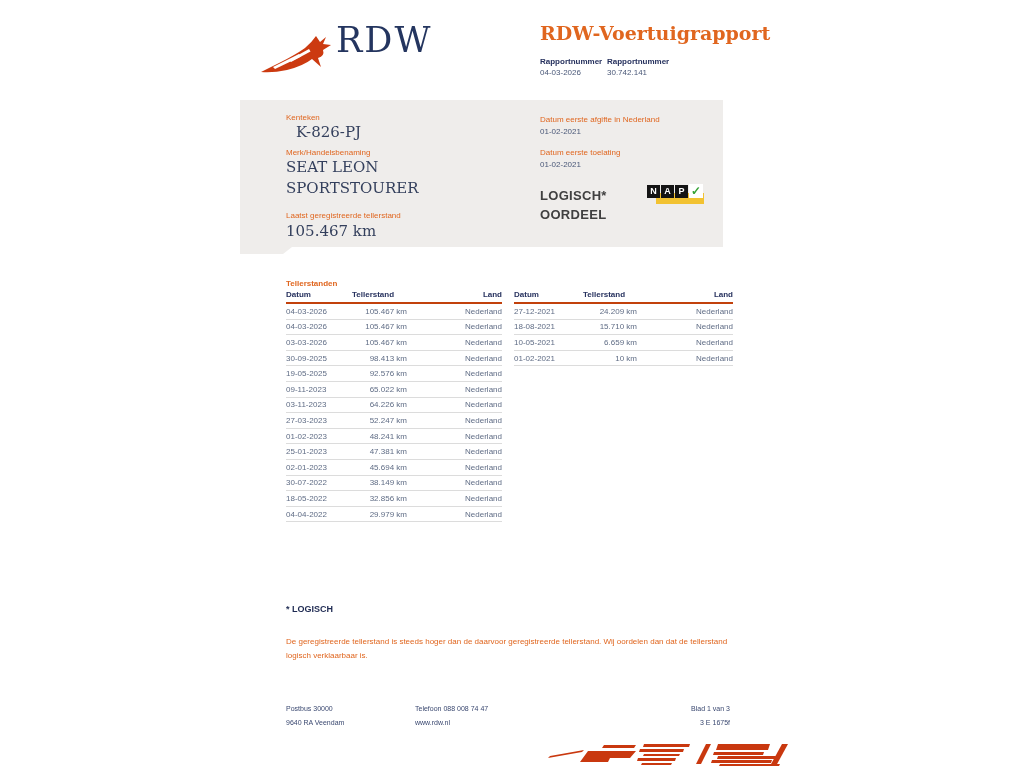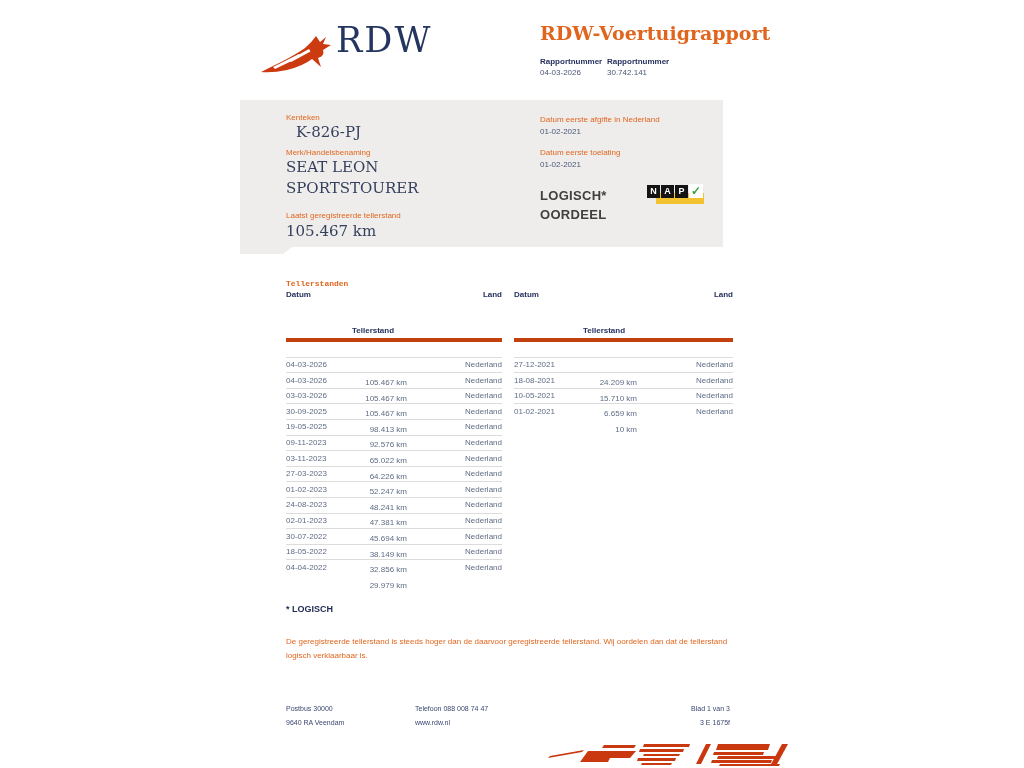--- a/index.html
+++ b/index.html
@@ -26,28 +26,28 @@
 
   
   .nap{left:647px;top:184px;width:60px;height:22px;}
   .nap .yellow{position:absolute;left:9px;top:9px;width:48px;height:11px;background:#F2C231;}
   .nap .tile{position:absolute;top:1px;width:13px;height:13px;background:#141414;color:#fff;
              font-size:9px;font-weight:bold;text-align:center;line-height:13px;}
   .nap .check{position:absolute;top:0;left:42px;width:14px;height:14px;background:#fff;
               color:#35A235;font-size:12px;font-weight:bold;text-align:center;line-height:14px;}
 
   
-  .section-title{font-size:8px;font-weight:bold;color:#E0661F;font-family:Liberation Mono, monospace;}
+  .section-title{font-size:8px;font-weight:bold;color:#E0661F;}
   .otable{position:absolute;top:290px;}
   .otable .thead{display:grid;font-size:8px;font-weight:bold;color:#26315E;
-                 border-bottom:4px solid #c2410c;padding-bottom:3px;}
+                 border-bottom:2px solid #c2410c;padding-bottom:3px;}
   .otable .trow{display:grid;font-size:8px;color:#5F6C85;height:14.6px;
                 align-items:center;border-bottom:1px solid #DCDCDC;}
   .otable .c1{text-align:left;}
-  .otable .c2{text-align:right;margin-top:36px;}
+  .otable .c2{text-align:right;}
   .otable .thead .c2{text-align:left;}
   .otable .c3{text-align:right;}
   .t-left{left:286px;width:216px;}
   .t-left .thead,.t-left .trow{grid-template-columns:66px 55px 1fr;}
   .t-right{left:514px;width:219px;}
   .t-right .thead,.t-right .trow{grid-template-columns:69px 54px 1fr;}
 
   
   .footnote{left:286px;top:604px;width:450px;}
   .footnote-title{font-size:9px;font-weight:bold;color:#1E2A52;margin-bottom:21px;}
@@ -157,21 +157,21 @@
         <span class="c1">27-03-2023</span>
         <span class="c2">52.247 km</span>
         <span class="c3">Nederland</span>
       </div>
       <div class="trow">
         <span class="c1">01-02-2023</span>
         <span class="c2">48.241 km</span>
         <span class="c3">Nederland</span>
       </div>
       <div class="trow">
-        <span class="c1">24-08-2023</span>
+        <span class="c1">25-01-2023</span>
         <span class="c2">47.381 km</span>
         <span class="c3">Nederland</span>
       </div>
       <div class="trow">
         <span class="c1">02-01-2023</span>
         <span class="c2">45.694 km</span>
         <span class="c3">Nederland</span>
       </div>
       <div class="trow">
         <span class="c1">30-07-2022</span>

